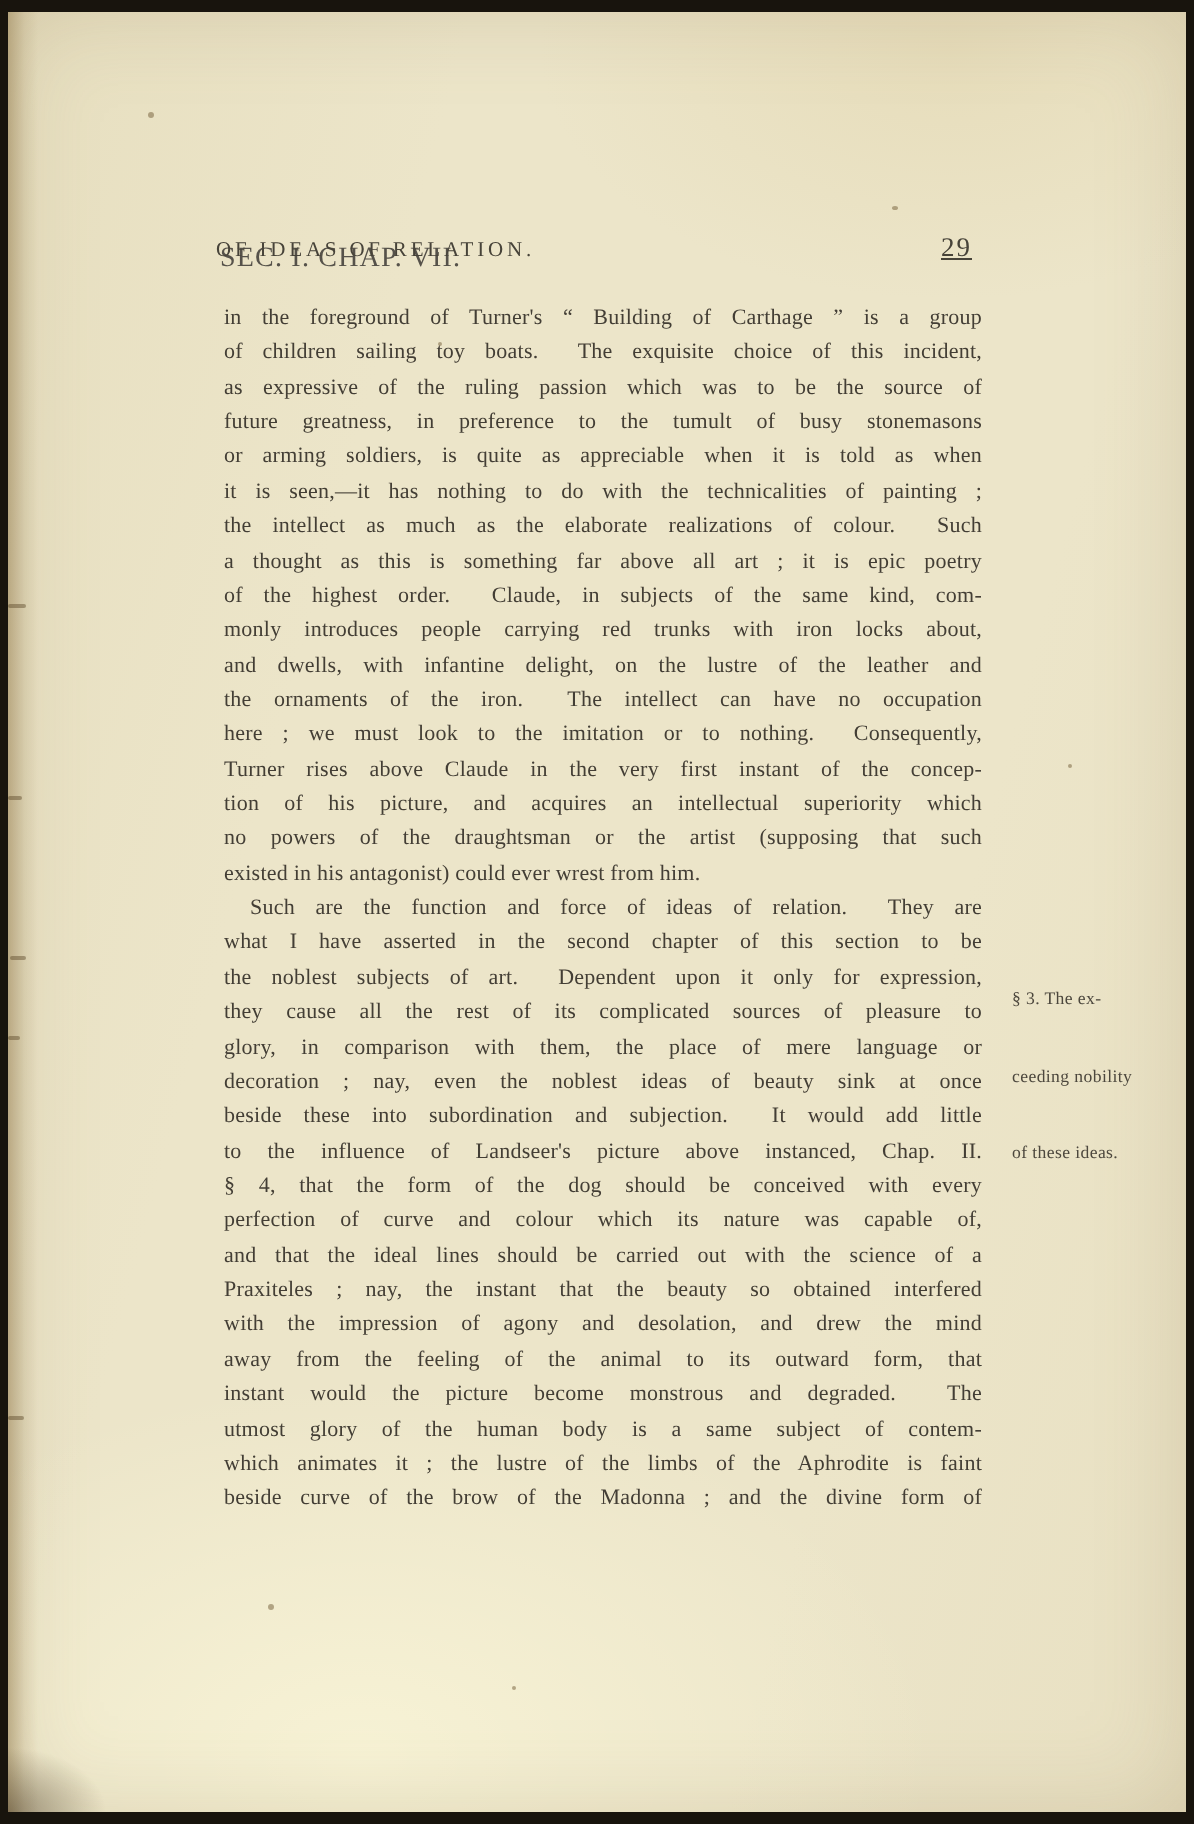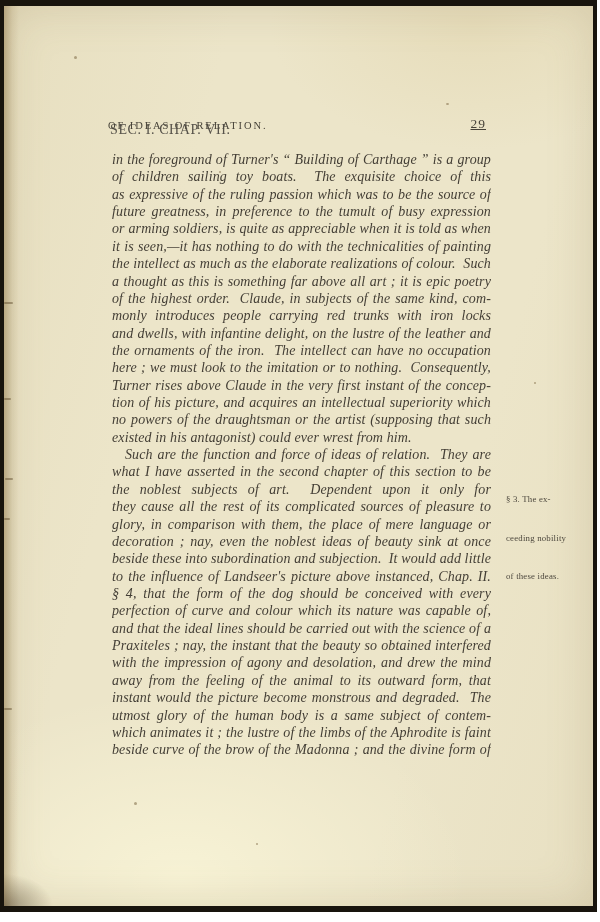--- a/index.html
+++ b/index.html
@@ -35,21 +35,21 @@
   }
   .running-head .title{
     position:absolute;left:0;right:0;top:1.5px;
     font-size:10.5px;letter-spacing:1.9px;color:#474339;
   }
   .running-head .pageno{
     position:absolute;right:4px;top:-2px;font-size:13.5px;letter-spacing:1px;color:#474339;text-decoration:underline;
   }
   .text-block{
     position:absolute;left:108px;top:145px;width:379px;
-    font-size:14px;line-height:17.37px;color:#433e35;font-style:italic;
+    font-size:11px;line-height:17.37px;color:#433e35;
   }
   .text-block .line{
     height:17.37px;text-align:justify;text-align-last:justify;
     letter-spacing:0.12px;white-space:nowrap;
   }
   .text-block .line{white-space:normal;overflow:hidden;}
   .text-block .line.indent{text-indent:13px;}
   .text-block .line.last{text-align-last:left;}
   .sidenote{
     position:absolute;left:502px;top:460px;width:86px;
@@ -83,21 +83,21 @@
       <span class="sec">SEC. I. CHAP. VII.</span>
       <span class="title">OF IDEAS OF RELATION.</span>
       <span class="pageno">29</span>
     </div>
 
     <div class="text-block">
       <div class="para">
           <div class="line">in the foreground of Turner's “ Building of Carthage ” is a group</div>
           <div class="line">of children sailing toy boats.&nbsp; The exquisite choice of this incident,</div>
           <div class="line">as expressive of the ruling passion which was to be the source of</div>
-          <div class="line">future greatness, in preference to the tumult of busy expression</div>
+          <div class="line">future greatness, in preference to the tumult of busy stonemasons</div>
           <div class="line">or arming soldiers, is quite as appreciable when it is told as when</div>
           <div class="line">it is seen,—it has nothing to do with the technicalities of painting ;</div>
           <div class="line">the intellect as much as the elaborate realizations of colour.&nbsp; Such</div>
           <div class="line">a thought as this is something far above all art ; it is epic poetry</div>
           <div class="line">of the highest order.&nbsp; Claude, in subjects of the same kind, com-</div>
           <div class="line">monly introduces people carrying red trunks with iron locks about,</div>
           <div class="line">and dwells, with infantine delight, on the lustre of the leather and</div>
           <div class="line">the ornaments of the iron.&nbsp; The intellect can have no occupation</div>
           <div class="line">here ; we must look to the imitation or to nothing.&nbsp; Consequently,</div>
           <div class="line">Turner rises above Claude in the very first instant of the concep-</div>

